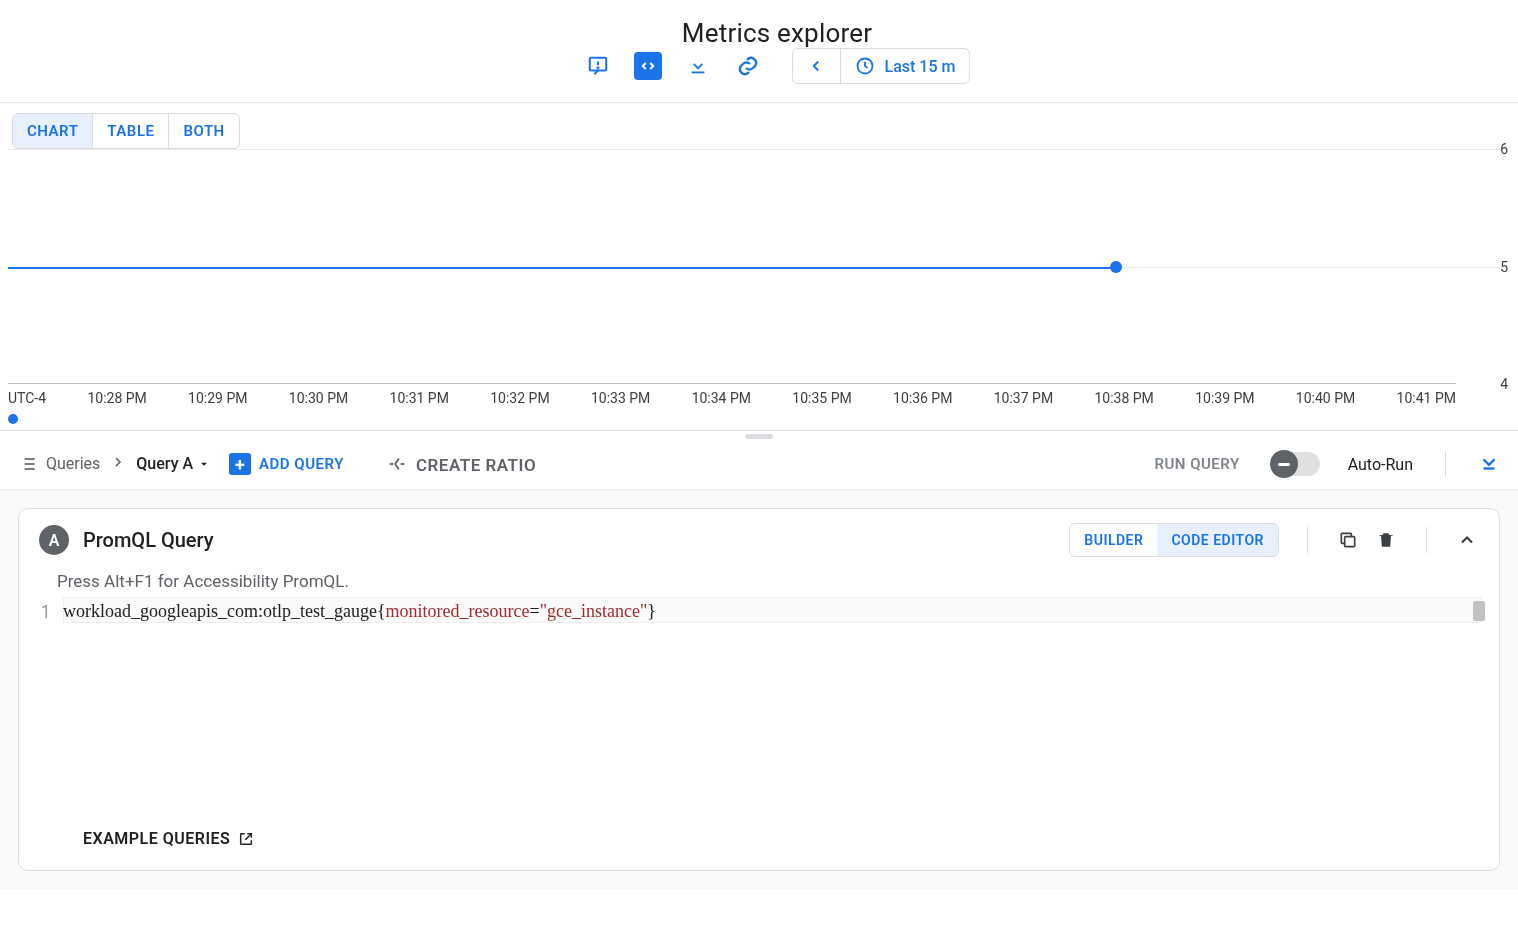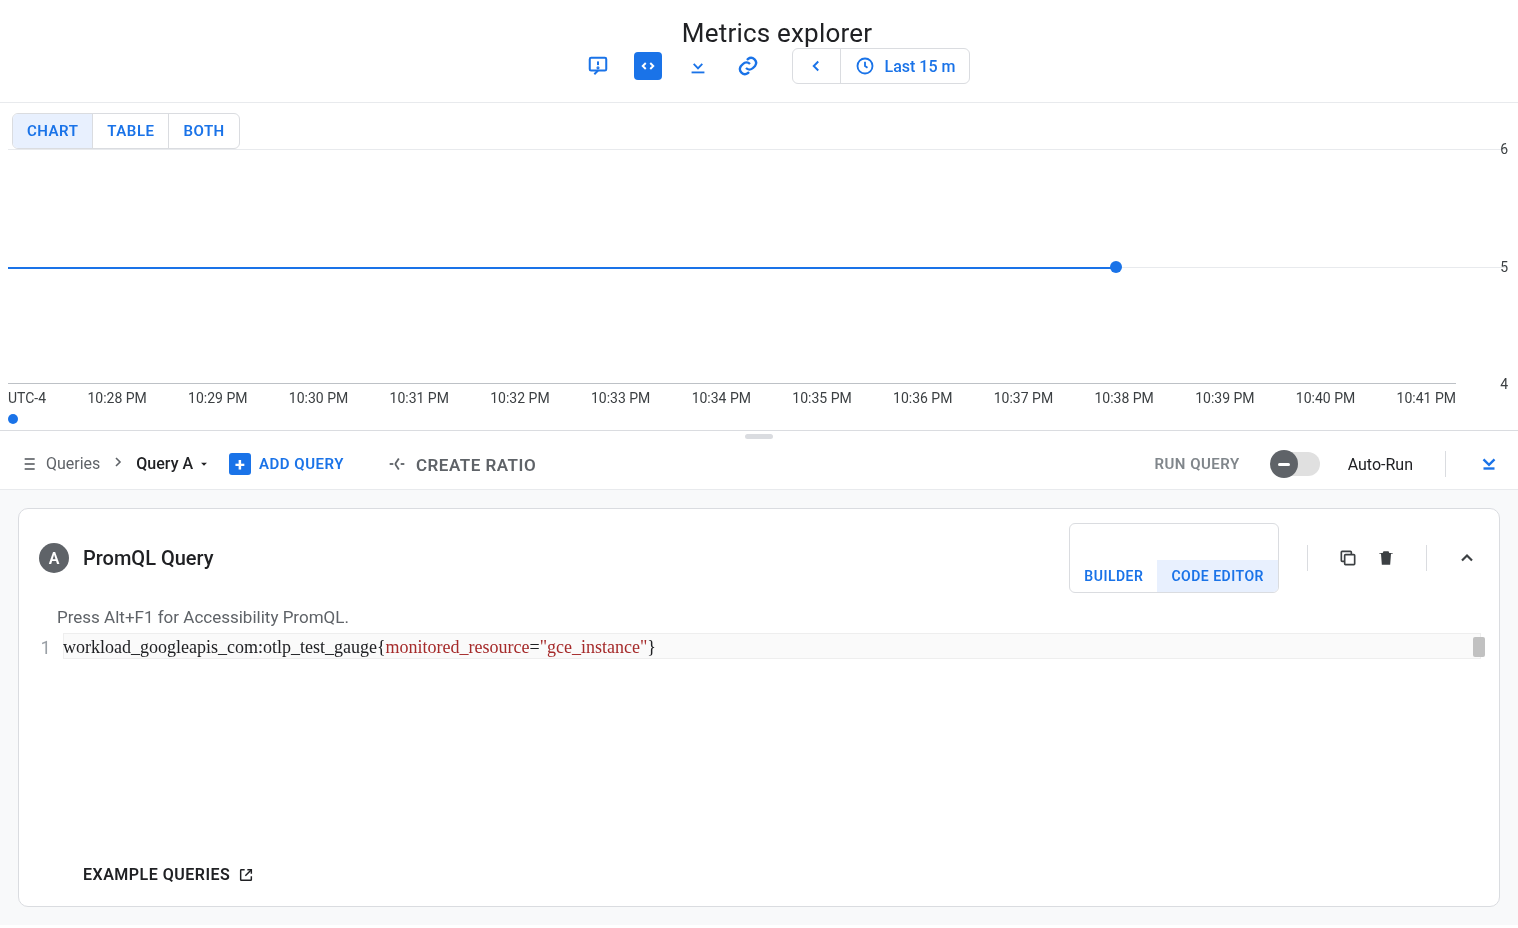--- a/index.html
+++ b/index.html
@@ -54,21 +54,21 @@
   .vdiv { width: 1px; height: 26px; background: #dadce0; margin: 0 14px; }
   .collapse-all { color: #1a73e8; cursor: pointer; }
 
   .panel-wrap { background: #f8f9fa; padding: 18px; }
   .panel { background: #fff; border: 1px solid #dadce0; border-radius: 10px; }
   .panel-header { display: flex; align-items: center; padding: 14px 20px; gap: 14px; }
   .badge-a { width: 30px; height: 30px; border-radius: 50%; background: #5f6368; color: #fff; display: inline-flex; align-items: center; justify-content: center; font-weight: 600; font-size: 16px; }
   .panel-title { font-size: 20px; font-weight: 500; }
   .panel-header .spacer { flex: 1; }
   .mode-toggle { display: inline-flex; border: 1px solid #dadce0; border-radius: 6px; overflow: hidden; }
-  .mode-toggle .mt { padding: 8px 14px; font-weight: 600; font-size: 14px; letter-spacing: 0.5px; color: #1a73e8; cursor: pointer; margin-top: 36px; }
+  .mode-toggle .mt { padding: 8px 14px; font-weight: 600; font-size: 14px; letter-spacing: 0.5px; color: #1a73e8; cursor: pointer; }
   .mode-toggle .mt.active { background: #e8f0fe; }
   .icon-plain { width: 24px; height: 24px; color: #3c4043; cursor: pointer; display:inline-flex; align-items:center; justify-content:center; }
   .panel-hint { padding: 0 32px 6px 38px; color: #5f6368; font-size: 17px; }
   .code-editor { position: relative; padding: 0 0 0 0; }
   .code-row { display: flex; align-items: flex-start; font-family: "Roboto Mono", Menlo, Consolas, monospace; font-size: 18px; line-height: 24px; }
   .gutter { width: 44px; text-align: right; padding: 2px 12px 0 0; color: #9aa0a6; }
   .code-line { flex: 1; padding-top: 2px; white-space: pre; background: #fff; position: relative; }
   .hl-bg { position:absolute; top:0; left:44px; right:18px; height:26px; background:#fafafa; border:1px solid #eee; z-index:0;}
   .code-line span.kw { color: #a52a2a; }
   .code-line span.str { color: #a52a2a; }

